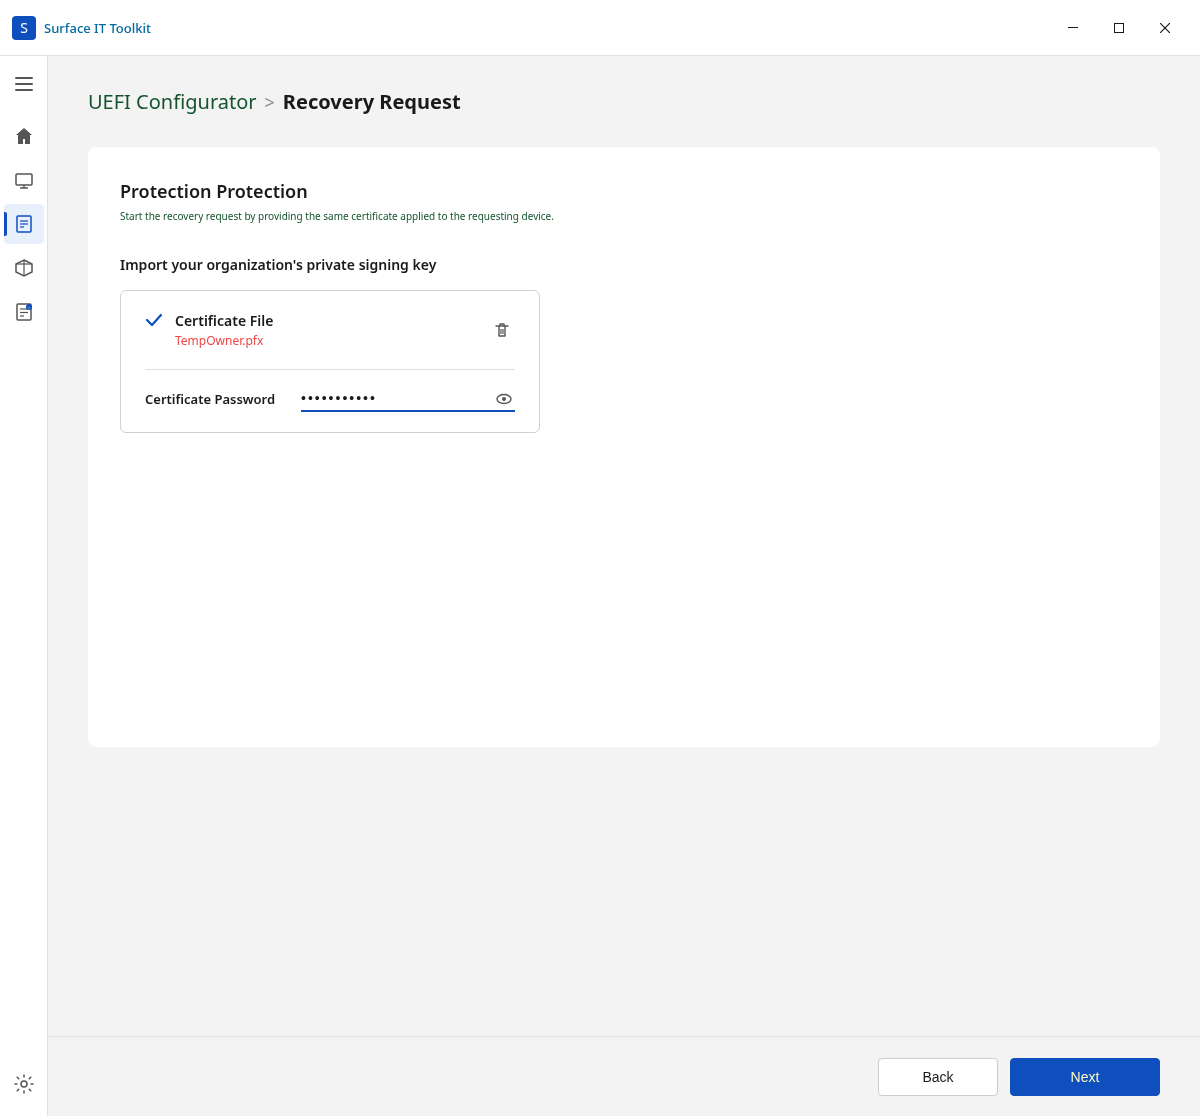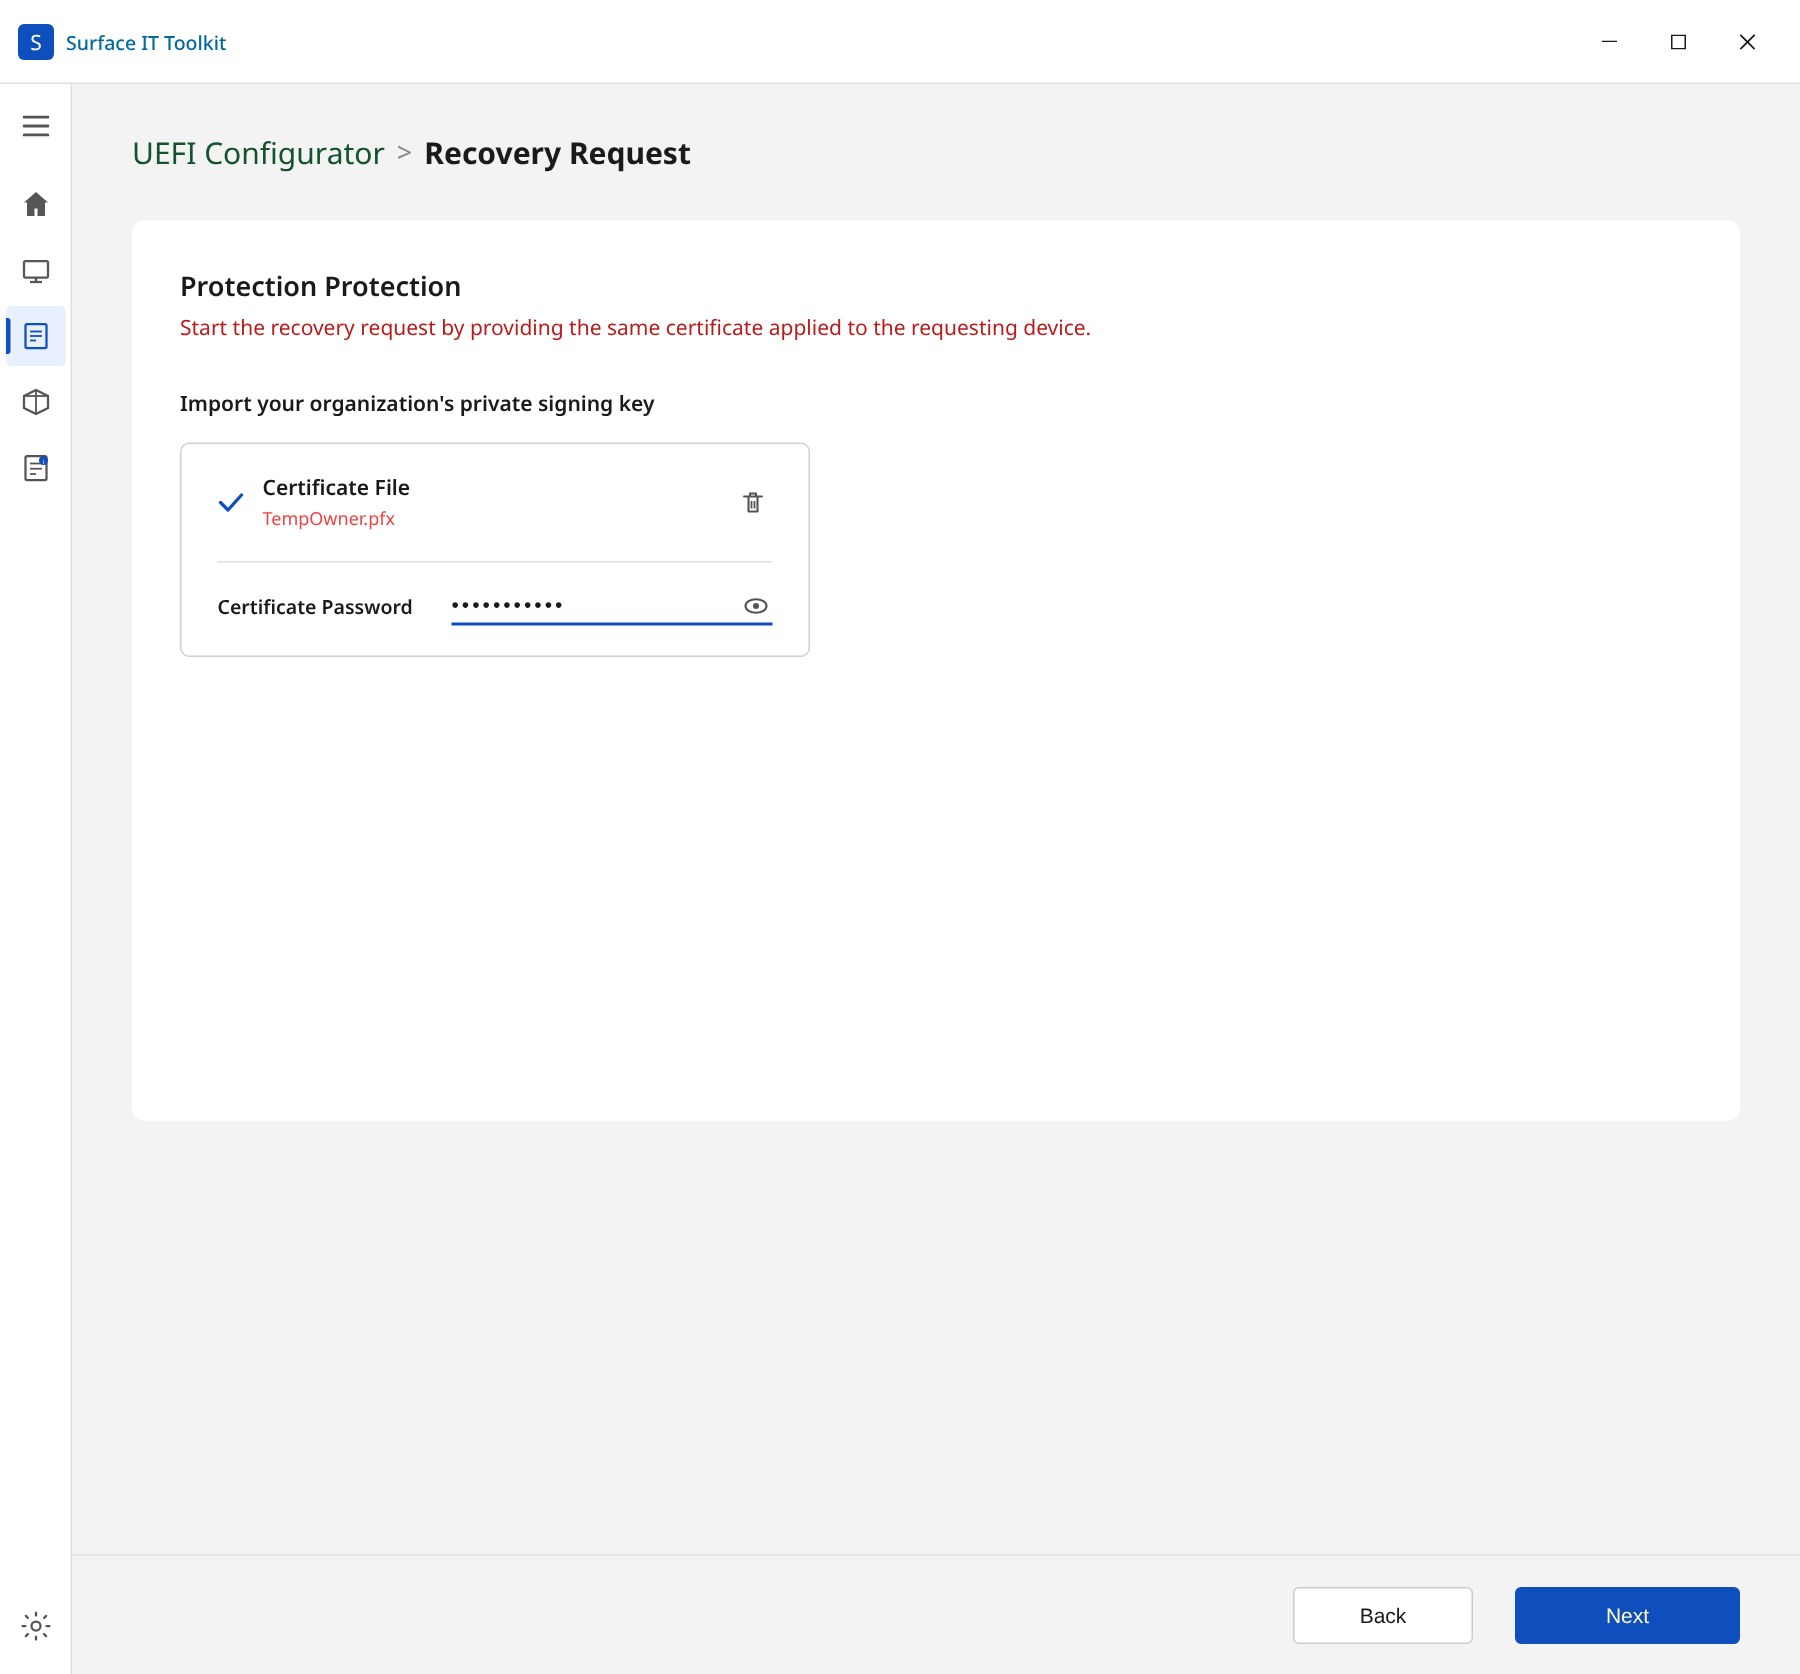--- a/index.html
+++ b/index.html
@@ -175,43 +175,42 @@
     }
 
     .section-title {
       font-size: 18px;
       font-weight: 600;
       color: #1a1a1a;
       margin-bottom: 6px;
     }
 
     .section-desc {
-      font-size: 14px;
-      color: #b91c1c;
+      font-size: 10px;
+      color: #14532d;
       margin-bottom: 32px;
     }
 
     .subsection-label {
       font-size: 14px;
       font-weight: 600;
       color: #1a1a1a;
       margin-bottom: 16px;
     }
 
     
     .cert-box {
       border: 1px solid #d0d0d0;
       border-radius: 6px;
       padding: 20px 24px;
       max-width: 420px;
     }
 
     .cert-file-row {
       display: flex;
-      align-items: center;
       gap: 12px;
       margin-bottom: 20px;
     }
 
     .cert-check-icon {
       color: #0f4fbd;
       font-size: 18px;
       flex-shrink: 0;
     }
 
@@ -298,21 +297,21 @@
       position: absolute;
       bottom: 0;
       left: 48px;
       right: 0;
       height: 80px;
       background: #f3f3f3;
       display: flex;
       align-items: center;
       justify-content: flex-end;
       padding: 0 40px;
-      gap: 28px;
+      gap: 12px;
       border-top: 1px solid #e0e0e0;
     }
 
     .btn-back {
       padding: 10px 28px;
       background: #ffffff;
       border: 1px solid #cccccc;
       border-radius: 4px;
       font-size: 14px;
       font-weight: 500;

